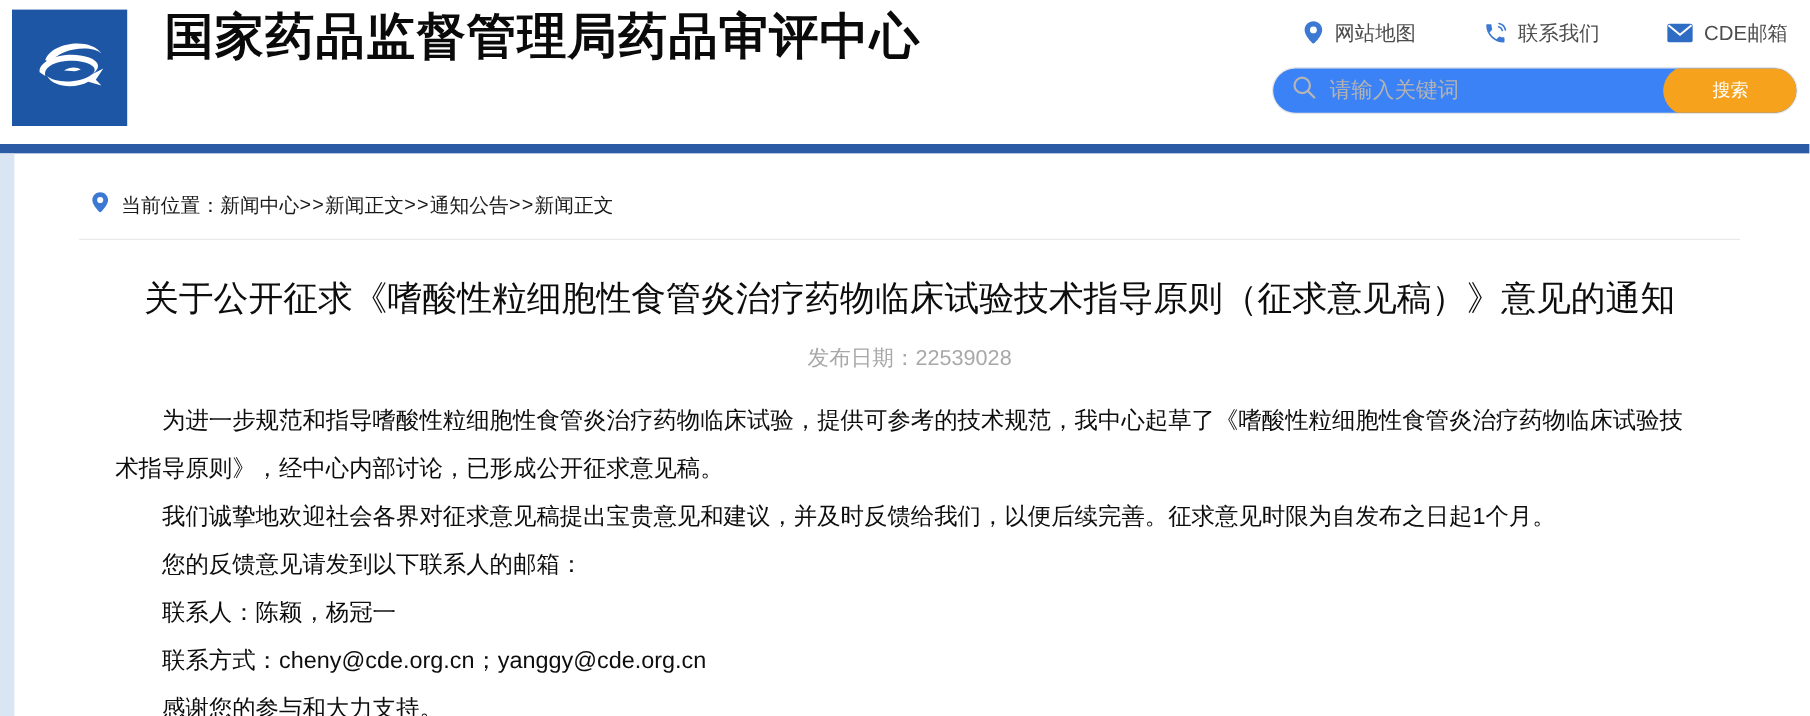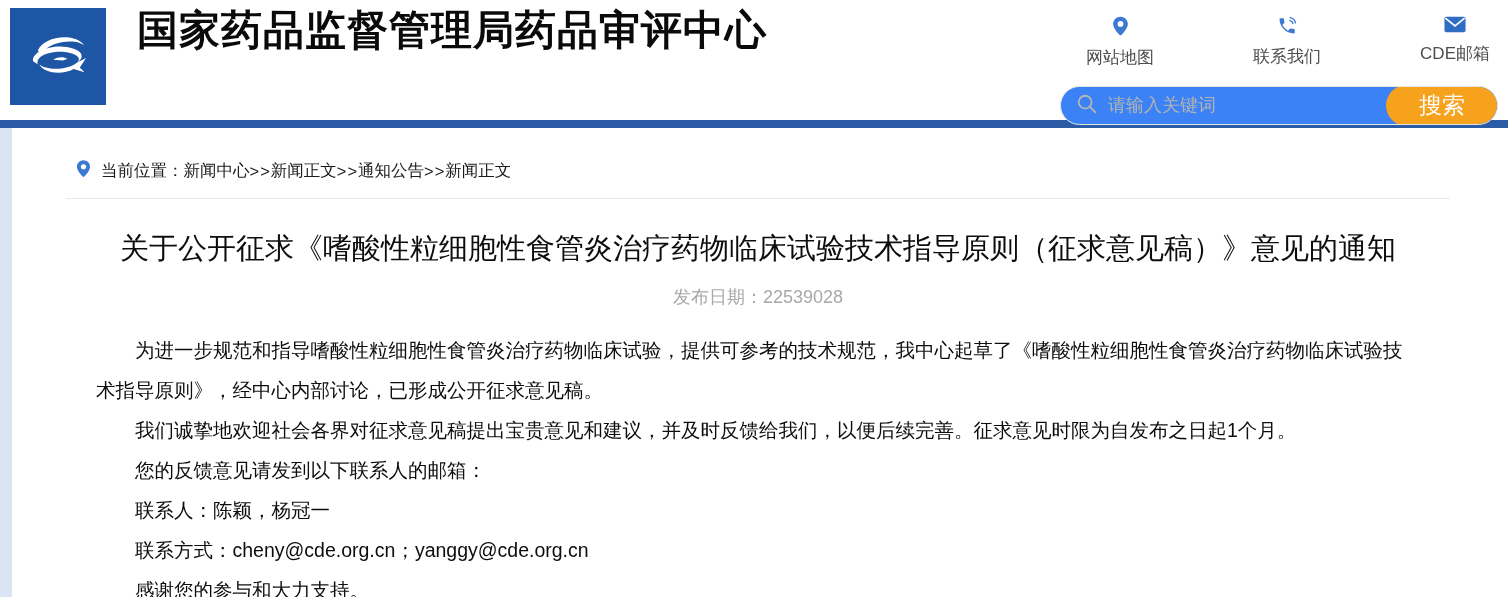--- a/index.html
+++ b/index.html
@@ -48,21 +48,20 @@
   }
   .quick-links {
     display: flex;
     justify-content: space-between;
     padding: 4px 8px 0 26px;
   }
   .quick-link {
     display: flex; align-items: center; gap: 9px;
     font-size: 17px; color: #4d4d4d;
     cursor: pointer;
-    flex-direction: column;
   }
   .quick-link svg { display: block; }
 
   .searchbar {
     margin-top: 17px;
     height: 39px;
     border: 1px solid #e6e6e6;
     border-radius: 20px;
     background: #3b82f6;
     display: flex;
@@ -81,21 +80,21 @@
   }
   .searchbar input::placeholder { color: #b3b3b3; }
   .search-btn {
     flex: none;
     width: 112px; height: 41px;
     margin-right: -1px;
     border: none;
     border-radius: 21px;
     background: #f7a21c;
     color: #ffffff;
-    font-size: 23px;
+    font-size: 15px;
     font-family: inherit;
     cursor: pointer;
   }
 
   
   .blue-bar { height: 8px; background: #2c5ba6; }
 
   
   .main { position: relative; height: 439px; background: #ffffff; }
   .left-stripe {

